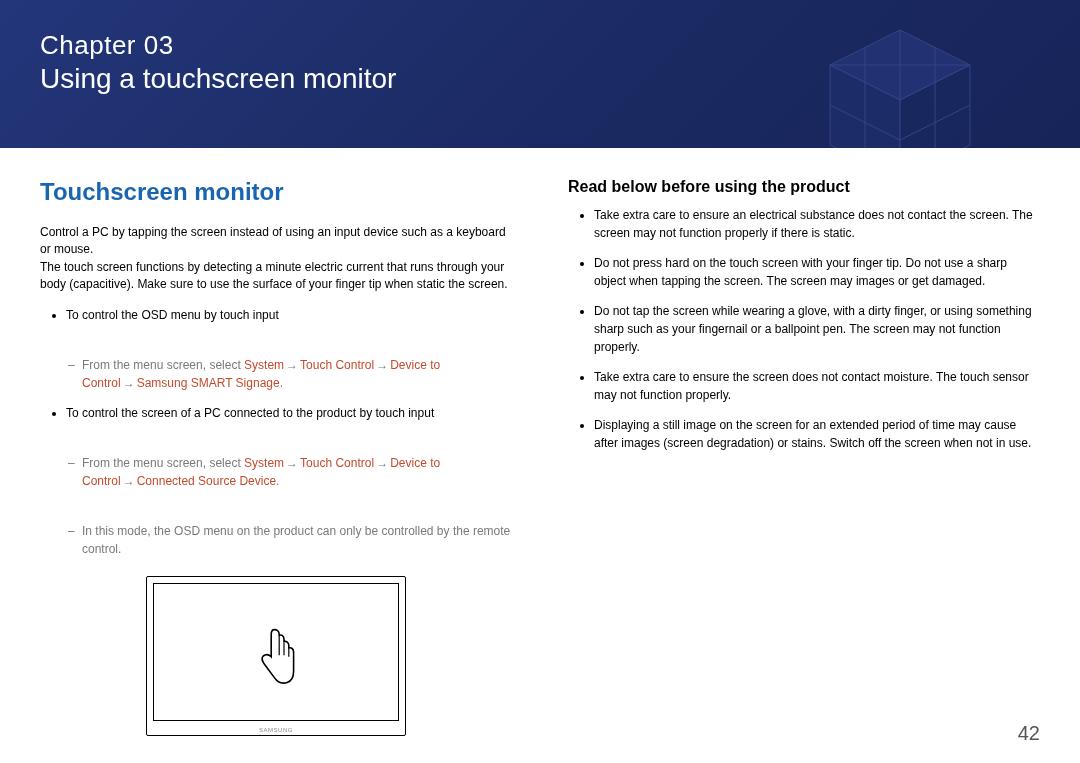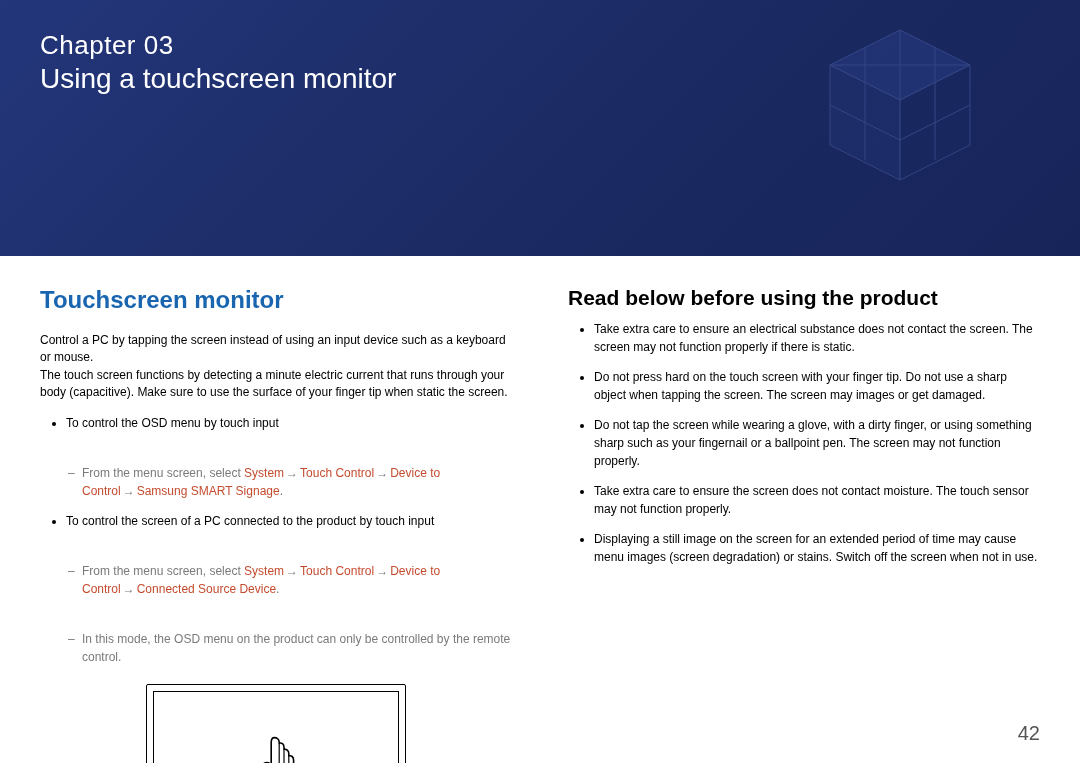--- a/index.html
+++ b/index.html
@@ -3,40 +3,40 @@
 <meta charset="utf-8">
 <style>
   * { box-sizing: border-box; margin: 0; padding: 0; }
   html, body { width: 1080px; height: 763px; font-family: Arial, Helvetica, sans-serif; background: #fff; color: #000; }
   .page { width: 1080px; height: 763px; position: relative; }
 
   
   .banner {
     position: relative;
     width: 100%;
-    height: 256px;
+    height: 148px;
     background: linear-gradient(135deg, #23367a 0%, #1b2a62 55%, #16245a 100%);
     color: #fff;
     padding: 30px 28px 0 40px;
     overflow: hidden;
   }
   .banner .chapter { font-size: 26px; font-weight: 400; letter-spacing: 0.5px; }
   .banner .title   { font-size: 28px; font-weight: 400; margin-top: 2px; }
   
   .cube {
     position: absolute; right: 70px; top: 10px; width: 220px; height: 200px;
     opacity: 0.6;
   }
   .cube svg { width: 100%; height: 100%; }
 
   
   .body { display: flex; padding: 30px 40px 0 40px; gap: 56px; }
   .col { flex: 1; min-width: 0; }
   .section-title-blue { color: #1965b0; font-size: 24px; font-weight: 600; margin-bottom: 18px; }
-  .section-title-black { color: #000; font-size: 21px; font-weight: 600; margin-bottom: 10px; }
+  .section-title-black { color: #000; font-size: 16px; font-weight: 600; margin-bottom: 10px; }
 
   p.desc { font-size: 12px; line-height: 1.45; }
 
   ul.bullets { list-style: disc; padding-left: 26px; font-size: 12px; line-height: 1.5; }
   ul.bullets > li { margin-bottom: 12px; }
   .sub { margin-top: 4px; margin-left: 2px; }
   .sub-line { position: relative; padding-left: 14px; color: #7a7a7a; font-size: 12px; line-height: 1.5; margin-bottom: 2px; margin-top: 32px; }
   .sub-line::before { content: "‒"; position: absolute; left: 0; top: 0; color: #7a7a7a; }
   .menu-red { color: #c44b2e; }
   .menu-gray { color: #7a7a7a; }
@@ -123,20 +123,20 @@
       </div>
     </div>
 
     <div class="col">
       <div class="section-title-black">Read below before using the product</div>
       <ul class="bullets">
         <li>Take extra care to ensure an electrical substance does not contact the screen. The screen may not function properly if there is static.</li>
         <li>Do not press hard on the touch screen with your finger tip. Do not use a sharp object when tapping the screen. The screen may images or get damaged.</li>
         <li>Do not tap the screen while wearing a glove, with a dirty finger, or using something sharp such as your fingernail or a ballpoint pen. The screen may not function properly.</li>
         <li>Take extra care to ensure the screen does not contact moisture. The touch sensor may not function properly.</li>
-        <li>Displaying a still image on the screen for an extended period of time may cause menu images (screen degradation) or stains. Switch off the screen when not in use.</li>
+        <li>Displaying a still image on the screen for an extended period of time may cause after images (screen degradation) or stains. Switch off the screen when not in use.</li>
       </ul>
     </div>
 
   </div>
 
   <div class="pagenum">42</div>
 </div>
 
 </body></html>

